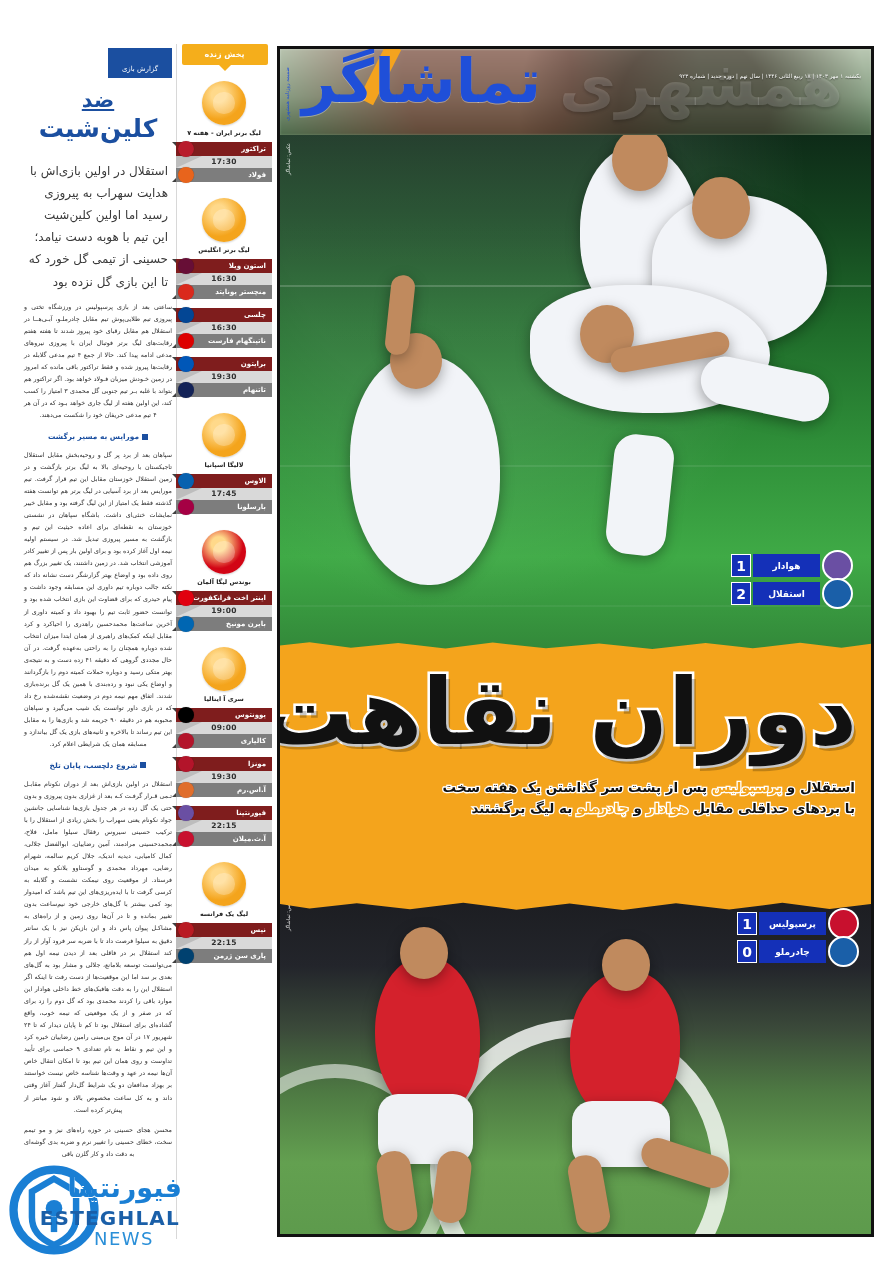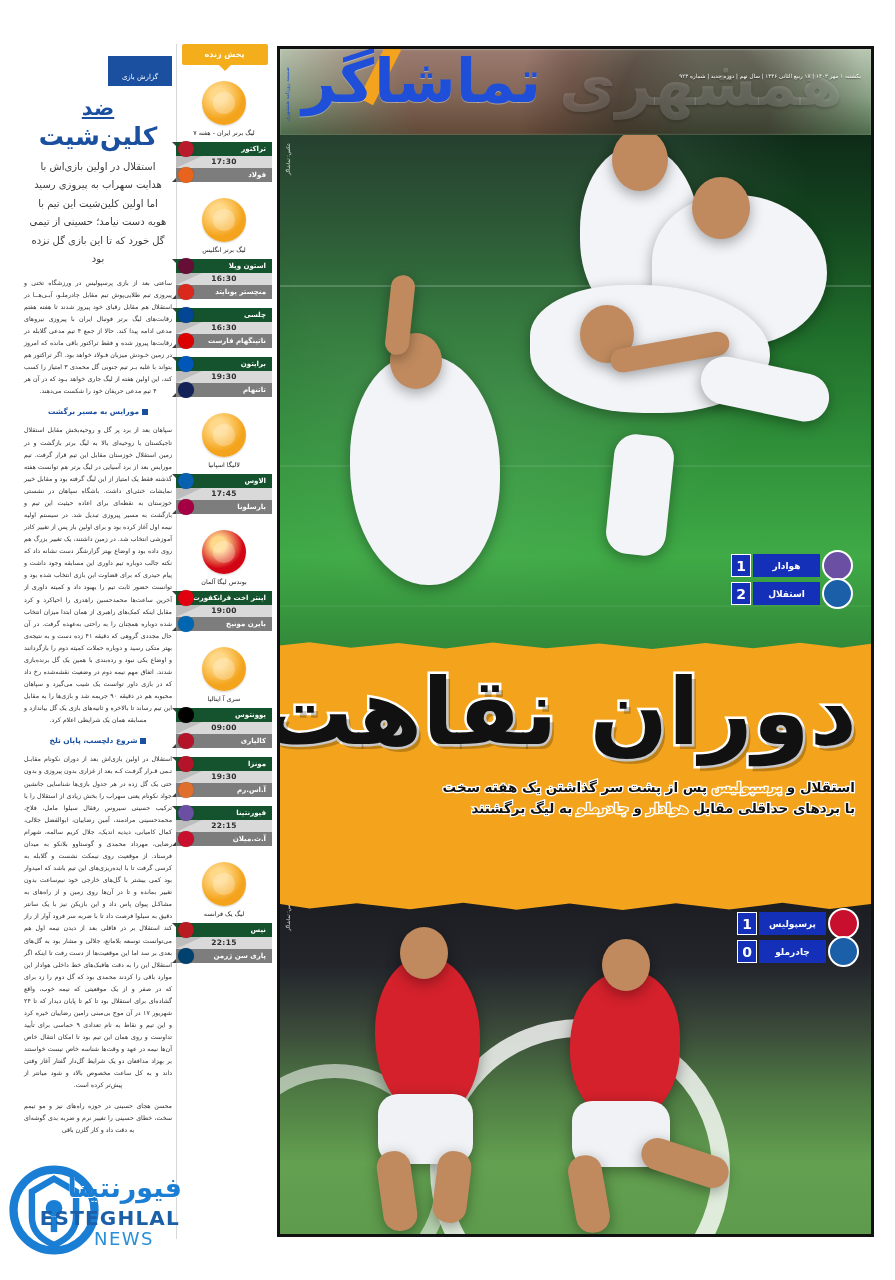--- a/index.html
+++ b/index.html
@@ -10,21 +10,21 @@
     overflow: hidden;
   }
   #page {
     position: relative;
     width: 895px; height: 1280px;
     background: #ffffff;
   }
 
   
   #left-col {
-    position: absolute; left: 24px; top: 56px;
+    position: absolute; left: 24px; top: 48px;
     width: 148px; height: 1180px;
     direction: rtl;
   }
   .report-tag {
     background: #1b4fa0; color: #fff;
     font-size: 7.5px; text-align: center;
     padding: 16px 4px 5px 4px;
     width: 64px; margin: 0 0 0 auto;
     letter-spacing: .2px;
   }
@@ -33,23 +33,23 @@
     color: #1b4fa0; font-weight: bold;
     font-size: 21px; text-align: center;
     margin-top: 10px; line-height: 1.15; text-decoration: underline;
   }
   .head-2 {
     color: #1b4fa0; font-weight: bold;
     font-size: 25px; text-align: center;
     margin-top: 3px; line-height: 1.1;
   }
   .lede {
-    font-size: 10px; line-height: 1.85;
-    color: #3a3a3a; text-align: center;
-    margin-top: 7px; padding: 0 4px;
+    font-size: 12px; line-height: 1.85;
+    color: #3a3a3a; 
+    margin-top: 17px; padding: 0 4px;
   }
   .body-text {
     font-size: 6.3px; line-height: 1.92;
     color: #2e2e2e; text-align: justify;
     margin-top: 8px;
     text-align-last: center;
   }
   .sub-head {
     font-size: 7.4px; font-weight: bold;
     color: #1b4fa0; text-align: center;
@@ -83,35 +83,35 @@
   .league-block { margin-top: 16px; width: 96px; }
   .league-logo-wrap { text-align: center; }
   .league-logo {
     width: 44px; height: 44px; border-radius: 50%;
     margin: 0 auto; display: block;
     box-shadow: 0 1px 2px rgba(0,0,0,.18);
     position: relative; overflow: hidden;
   }
   .league-name {
     font-size: 6.4px; color: #222; text-align: center;
-    margin-top: 4px; margin-bottom: 5px; font-weight: normal;
+    margin-top: 4px; margin-bottom: 5px; font-weight: bold;
   }
   .match {
     position: relative; width: 96px;
     margin-bottom: 9px; height: 40px;
   }
   .row-team {
     position: relative;
     height: 14px; line-height: 14px;
     font-size: 7px; color: #fff; font-weight: bold;
     background: #6f6f6f;
     padding-right: 6px; padding-left: 20px;
     white-space: nowrap; overflow: hidden;
   }
-  .row-team.t-home { background: #14532d; }
+  .row-team.t-home { background: #7f1d1d; }
   .row-team.t-away { background: #7d7d7d; }
   .time-bar {
     height: 12px; line-height: 12px;
     background: #d9d9d9; color: #2f2f2f;
     font-size: 7.5px; font-weight: bold;
     text-align: center; letter-spacing: .3px;
     position: relative;
   }
   .time-bar::before {
     content: ""; position: absolute; left: 0; top: 0;

